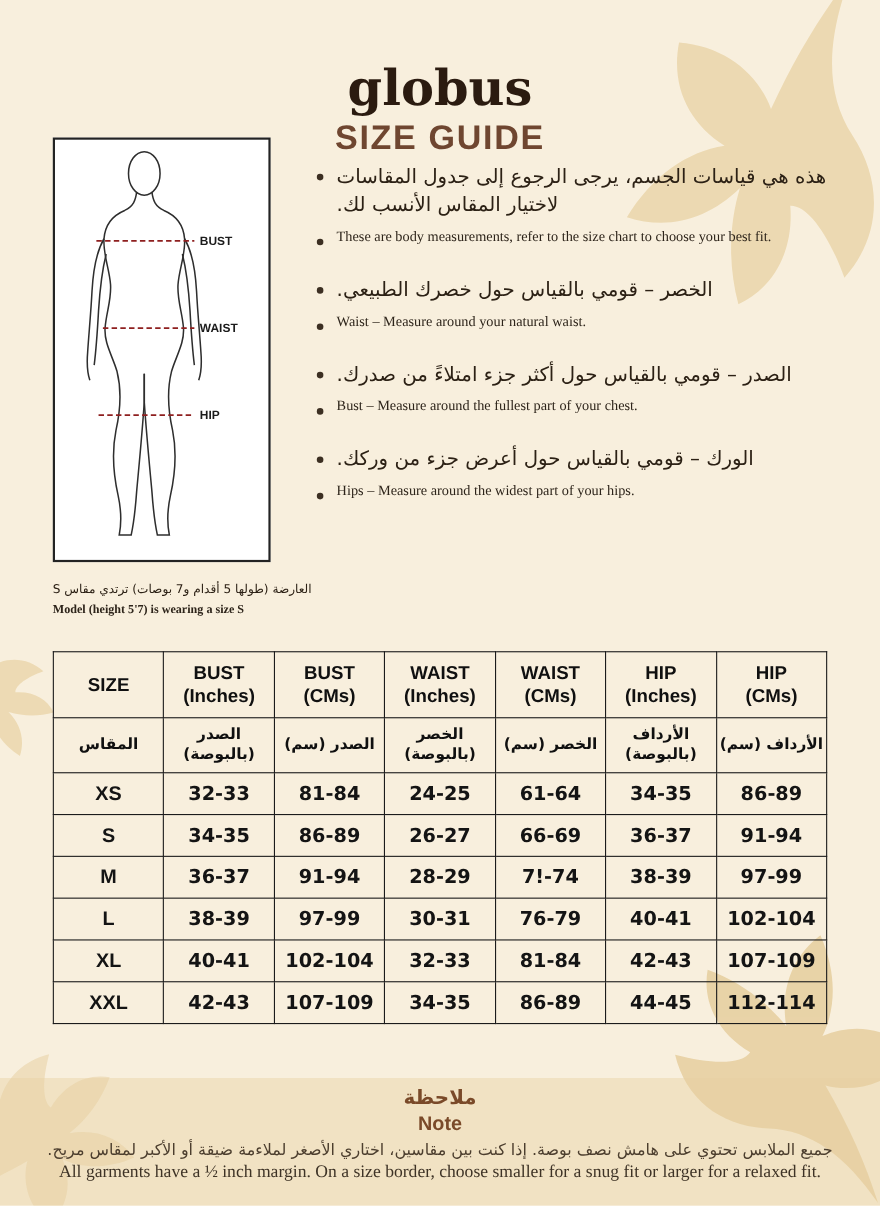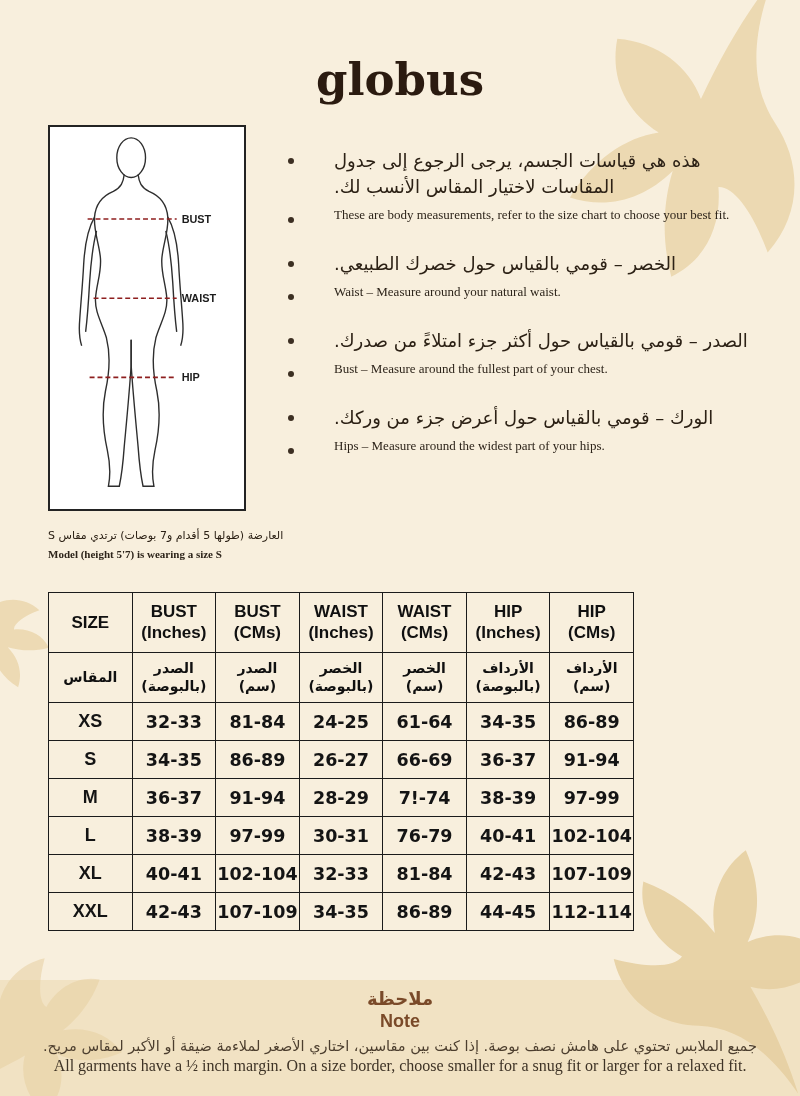--- a/index.html
+++ b/index.html
@@ -20,32 +20,32 @@
   .logo { text-align: center; padding-top: 20px; font-family: "DejaVu Serif", serif; font-weight: 700; font-size: 45px; line-height: 1.05; color: #2b1b10; }
   .title { text-align: center; font-family: "Liberation Sans", sans-serif; font-weight: 700; font-size: 31px; letter-spacing: 1.5px; color: #6f4630; margin-top: 4px; }
 
   
   .figure-box { position: absolute; left: 48px; top: 125px; width: 198px; height: 386px;
                 background: #ffffff; border: 2px solid #232323; box-sizing: border-box; z-index: 2; }
 
   
   .instructions { position: absolute; left: 288px; top: 148px; width: 468px; z-index: 2; }
   .group { margin-bottom: 27px; }
-  .line { display: flex; align-items: flex-start; margin-bottom: 7px; gap: 28px; }
+  .line { display: flex; align-items: flex-start; margin-bottom: 7px; }
   .dot { width: 6px; height: 6px; border-radius: 50%; background: #3c2f22; margin: 10px 12px 0 0; flex: none; }
   .ar { font-family: "DejaVu Sans", sans-serif; font-size: 18px; line-height: 1.45; color: #2c2115; direction: rtl; text-align: left; }
   .en { font-family: "Liberation Serif", serif; font-size: 13px; line-height: 1.3; color: #2d241a; }
 
   
   .model-note { position: absolute; left: 48px; top: 528px; z-index: 2; }
   .model-note .ar { font-size: 11px; margin-bottom: 3px; }
   .model-note .en { font-size: 11px; font-weight: 600; }
 
   
-  table.size-table { position: absolute; left: 48px; top: 592px; width: 586px; border-collapse: collapse; z-index: 2; table-layout: fixed; }
+  table.size-table { position: absolute; left: 48px; top: 592px; width: 704px; border-collapse: collapse; z-index: 2; table-layout: fixed; }
   .size-table th, .size-table td { border: 1.5px solid #1b1b1b; text-align: center; vertical-align: middle; }
   .size-table th.h-en { font-family: "Liberation Sans", sans-serif; font-weight: 700; font-size: 17px; line-height: 1.25; color: #101010; padding: 8px 2px; white-space: pre-line; }
   .size-table th.h-ar { font-family: "DejaVu Sans", sans-serif; font-weight: 700; font-size: 14px; line-height: 1.35; color: #101010; padding: 6px 2px; white-space: pre-line; }
   .size-table td { font-family: "DejaVu Sans", sans-serif; font-weight: 600; font-size: 17.5px; color: #141414; padding: 8px 0; }
   .size-table td.size-col { font-family: "Liberation Sans", sans-serif; font-weight: 700; font-size: 18px; }
 
   
   .note-band { position: absolute; left: 0; right: 0; top: 980px; bottom: 0; background: #f1e2c3; z-index: 0; }
   .note-content { position: absolute; left: 0; right: 0; top: 988px; text-align: center; z-index: 2; }
   .note-title-ar { font-family: "DejaVu Sans", sans-serif; font-weight: 700; font-size: 18px; color: #7a4a29; direction: rtl; }
@@ -76,20 +76,21 @@
   <div class="leaf leaf-bottom-left">
     <svg viewBox="0 0 112 134" width="100%">
         <path fill="#e7d0a2" d="M62,132 C60,106 52,88 36,78 C18,67 10,48 16,28 C28,40 40,47 46,44 C38,30 38,14 48,2 C58,14 64,28 66,42 C72,26 84,16 100,14 C98,32 90,46 78,54 C94,56 106,66 110,82 C94,88 78,84 68,74 C68,96 66,114 62,132 Z"></path>
       </svg>
   </div>
 
   <div class="note-band"></div>
 
   <div class="z">
     <div class="logo">globus</div>
+    <div class="title">SIZE GUIDE</div>
   </div>
 
   <div class="figure-box">
     <svg viewBox="0 0 196 384" width="194" height="382">
       <g stroke="#2e2e2e" stroke-width="1.4" fill="none">
         <ellipse cx="82" cy="30" rx="14.5" ry="20"></ellipse>
         <path d="M75,47 C74,55 72,60 64,64 C52,69 46,77 45,90 C44,104 50,118 51,132 C52,146 47,158 46,172 C45,186 53,198 57,212 C61,228 60,248 56,266 C52,286 54,308 58,326 C61,340 61,352 59,362 L70,362 C73,348 74,336 75,322 C77,300 80,270 82,240 L82,214"></path>
         <path transform="translate(164,0) scale(-1,1)" d="M75,47 C74,55 72,60 64,64 C52,69 46,77 45,90 C44,104 50,118 51,132 C52,146 47,158 46,172 C45,186 53,198 57,212 C61,228 60,248 56,266 C52,286 54,308 58,326 C61,340 61,352 59,362 L70,362 C73,348 74,336 75,322 C77,300 80,270 82,240 L82,214"></path>
         <path d="M45,90 C38,102 35,120 34,138 C33,158 31,178 30,194 C29,206 30,214 32,220"></path>
         <path d="M47,104 C43,120 41,140 40,156 C39,174 38,190 36,206"></path>

